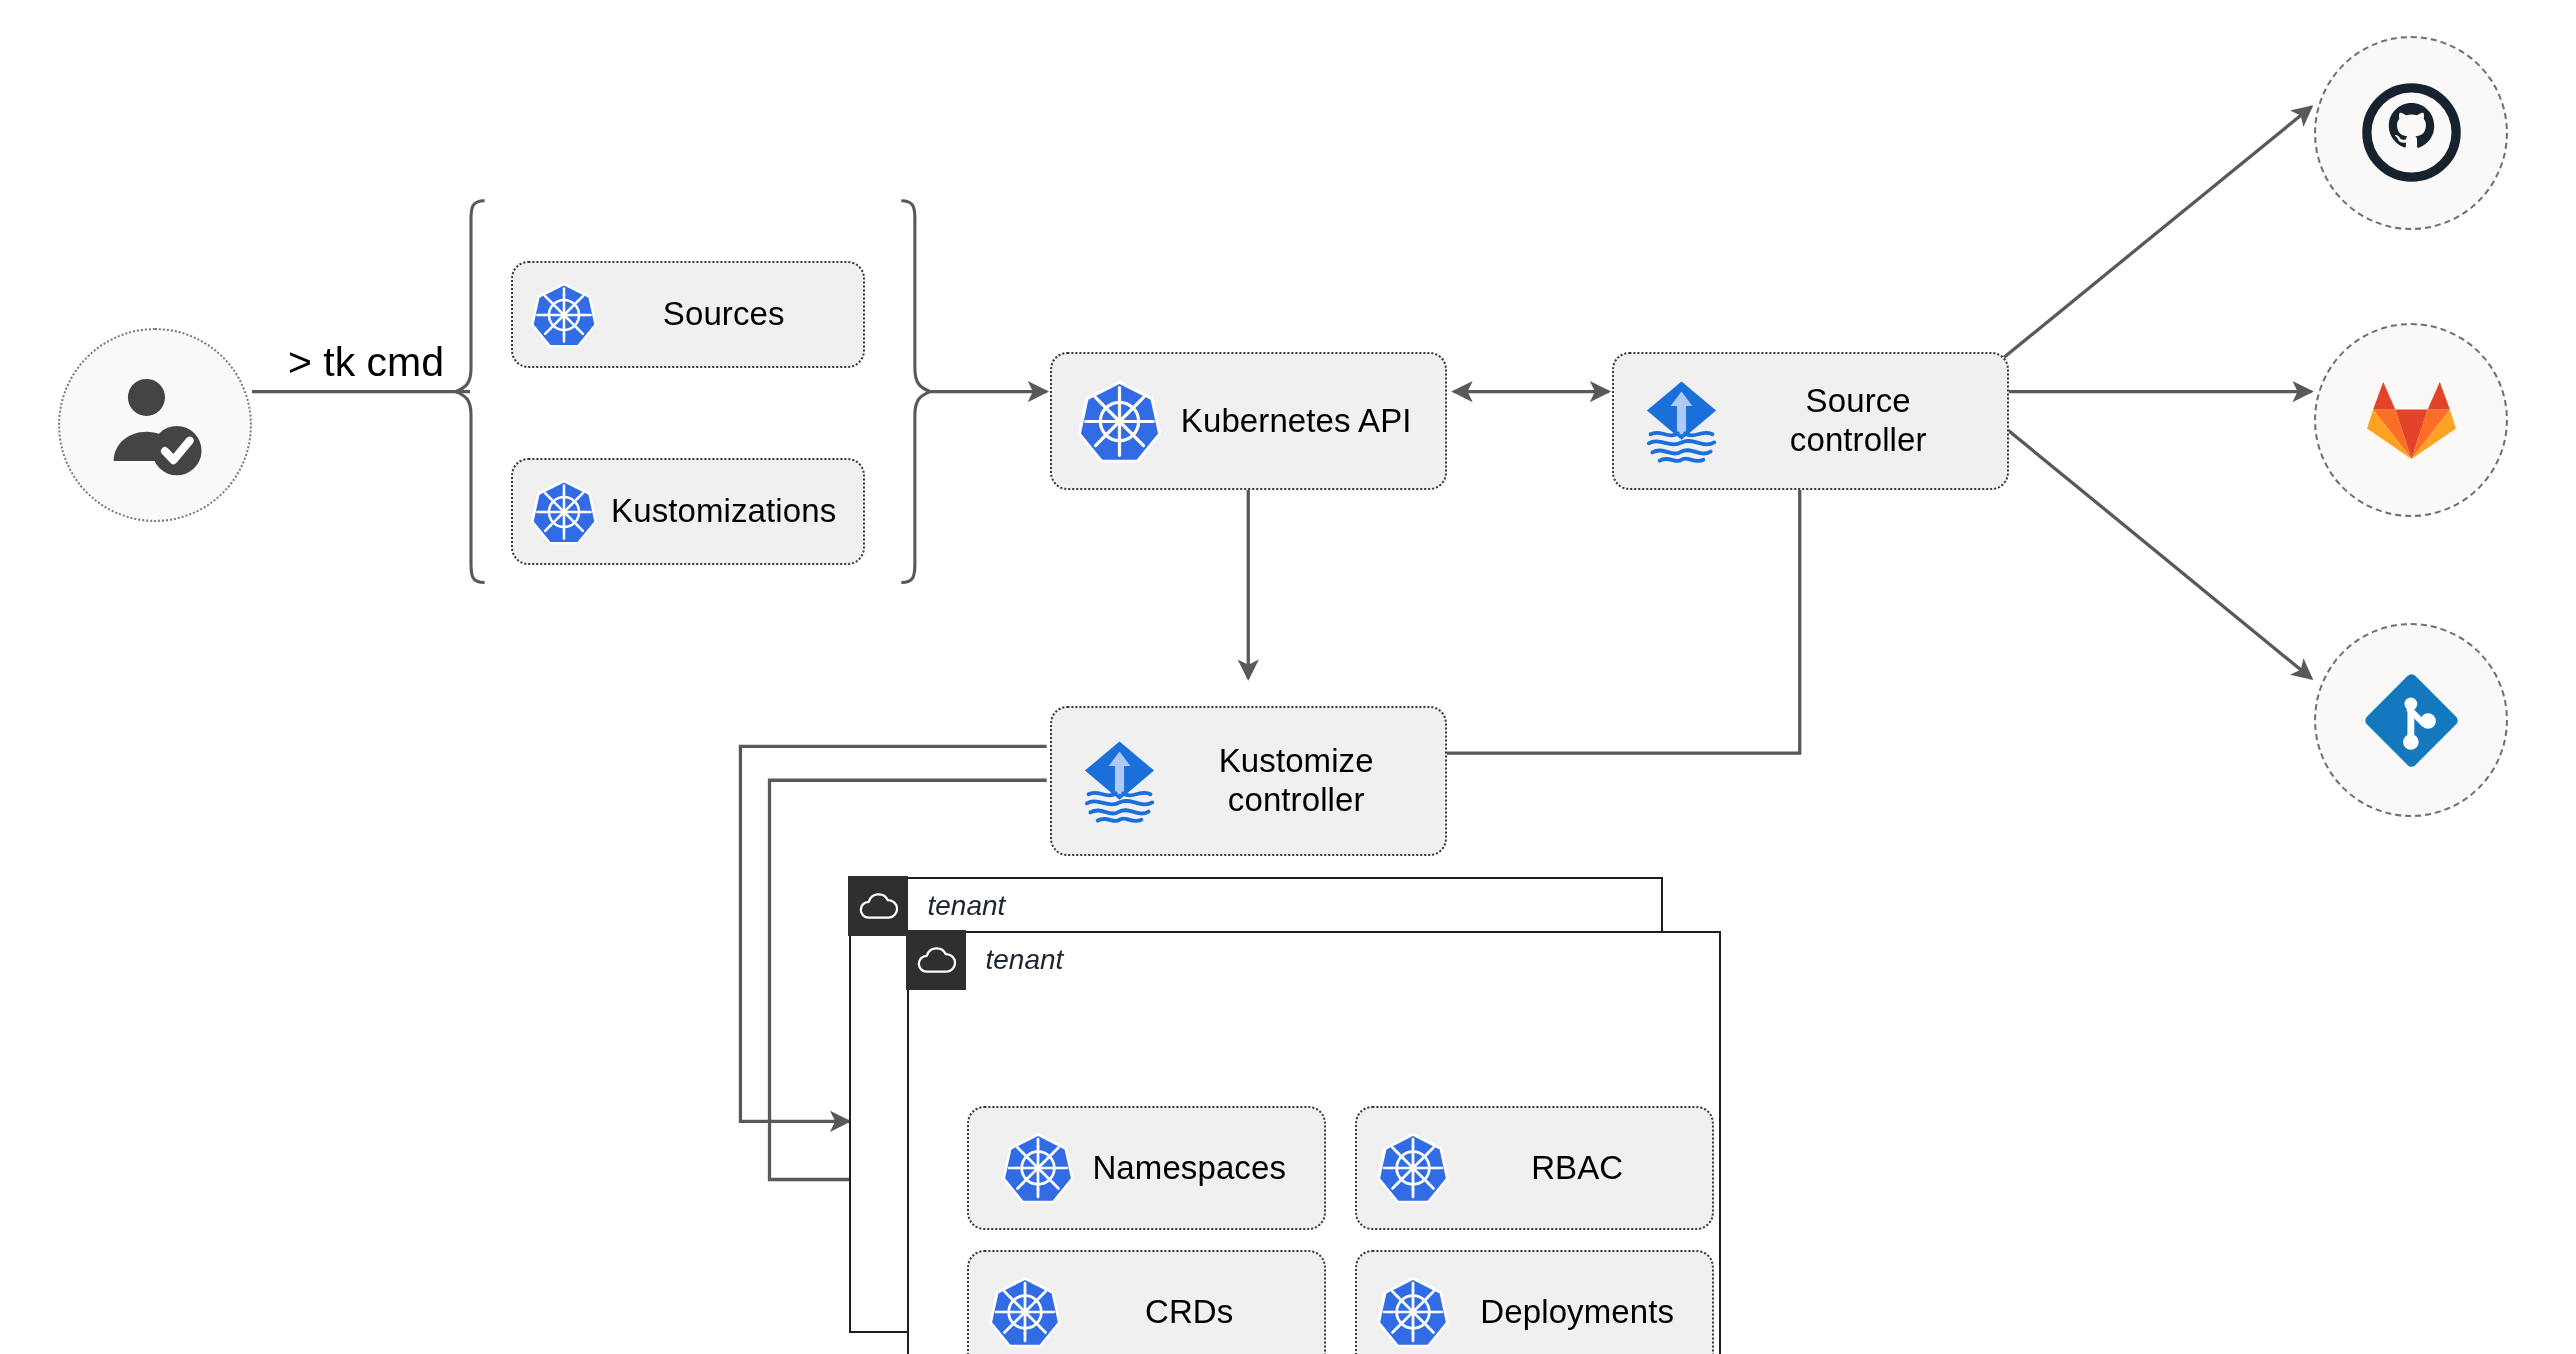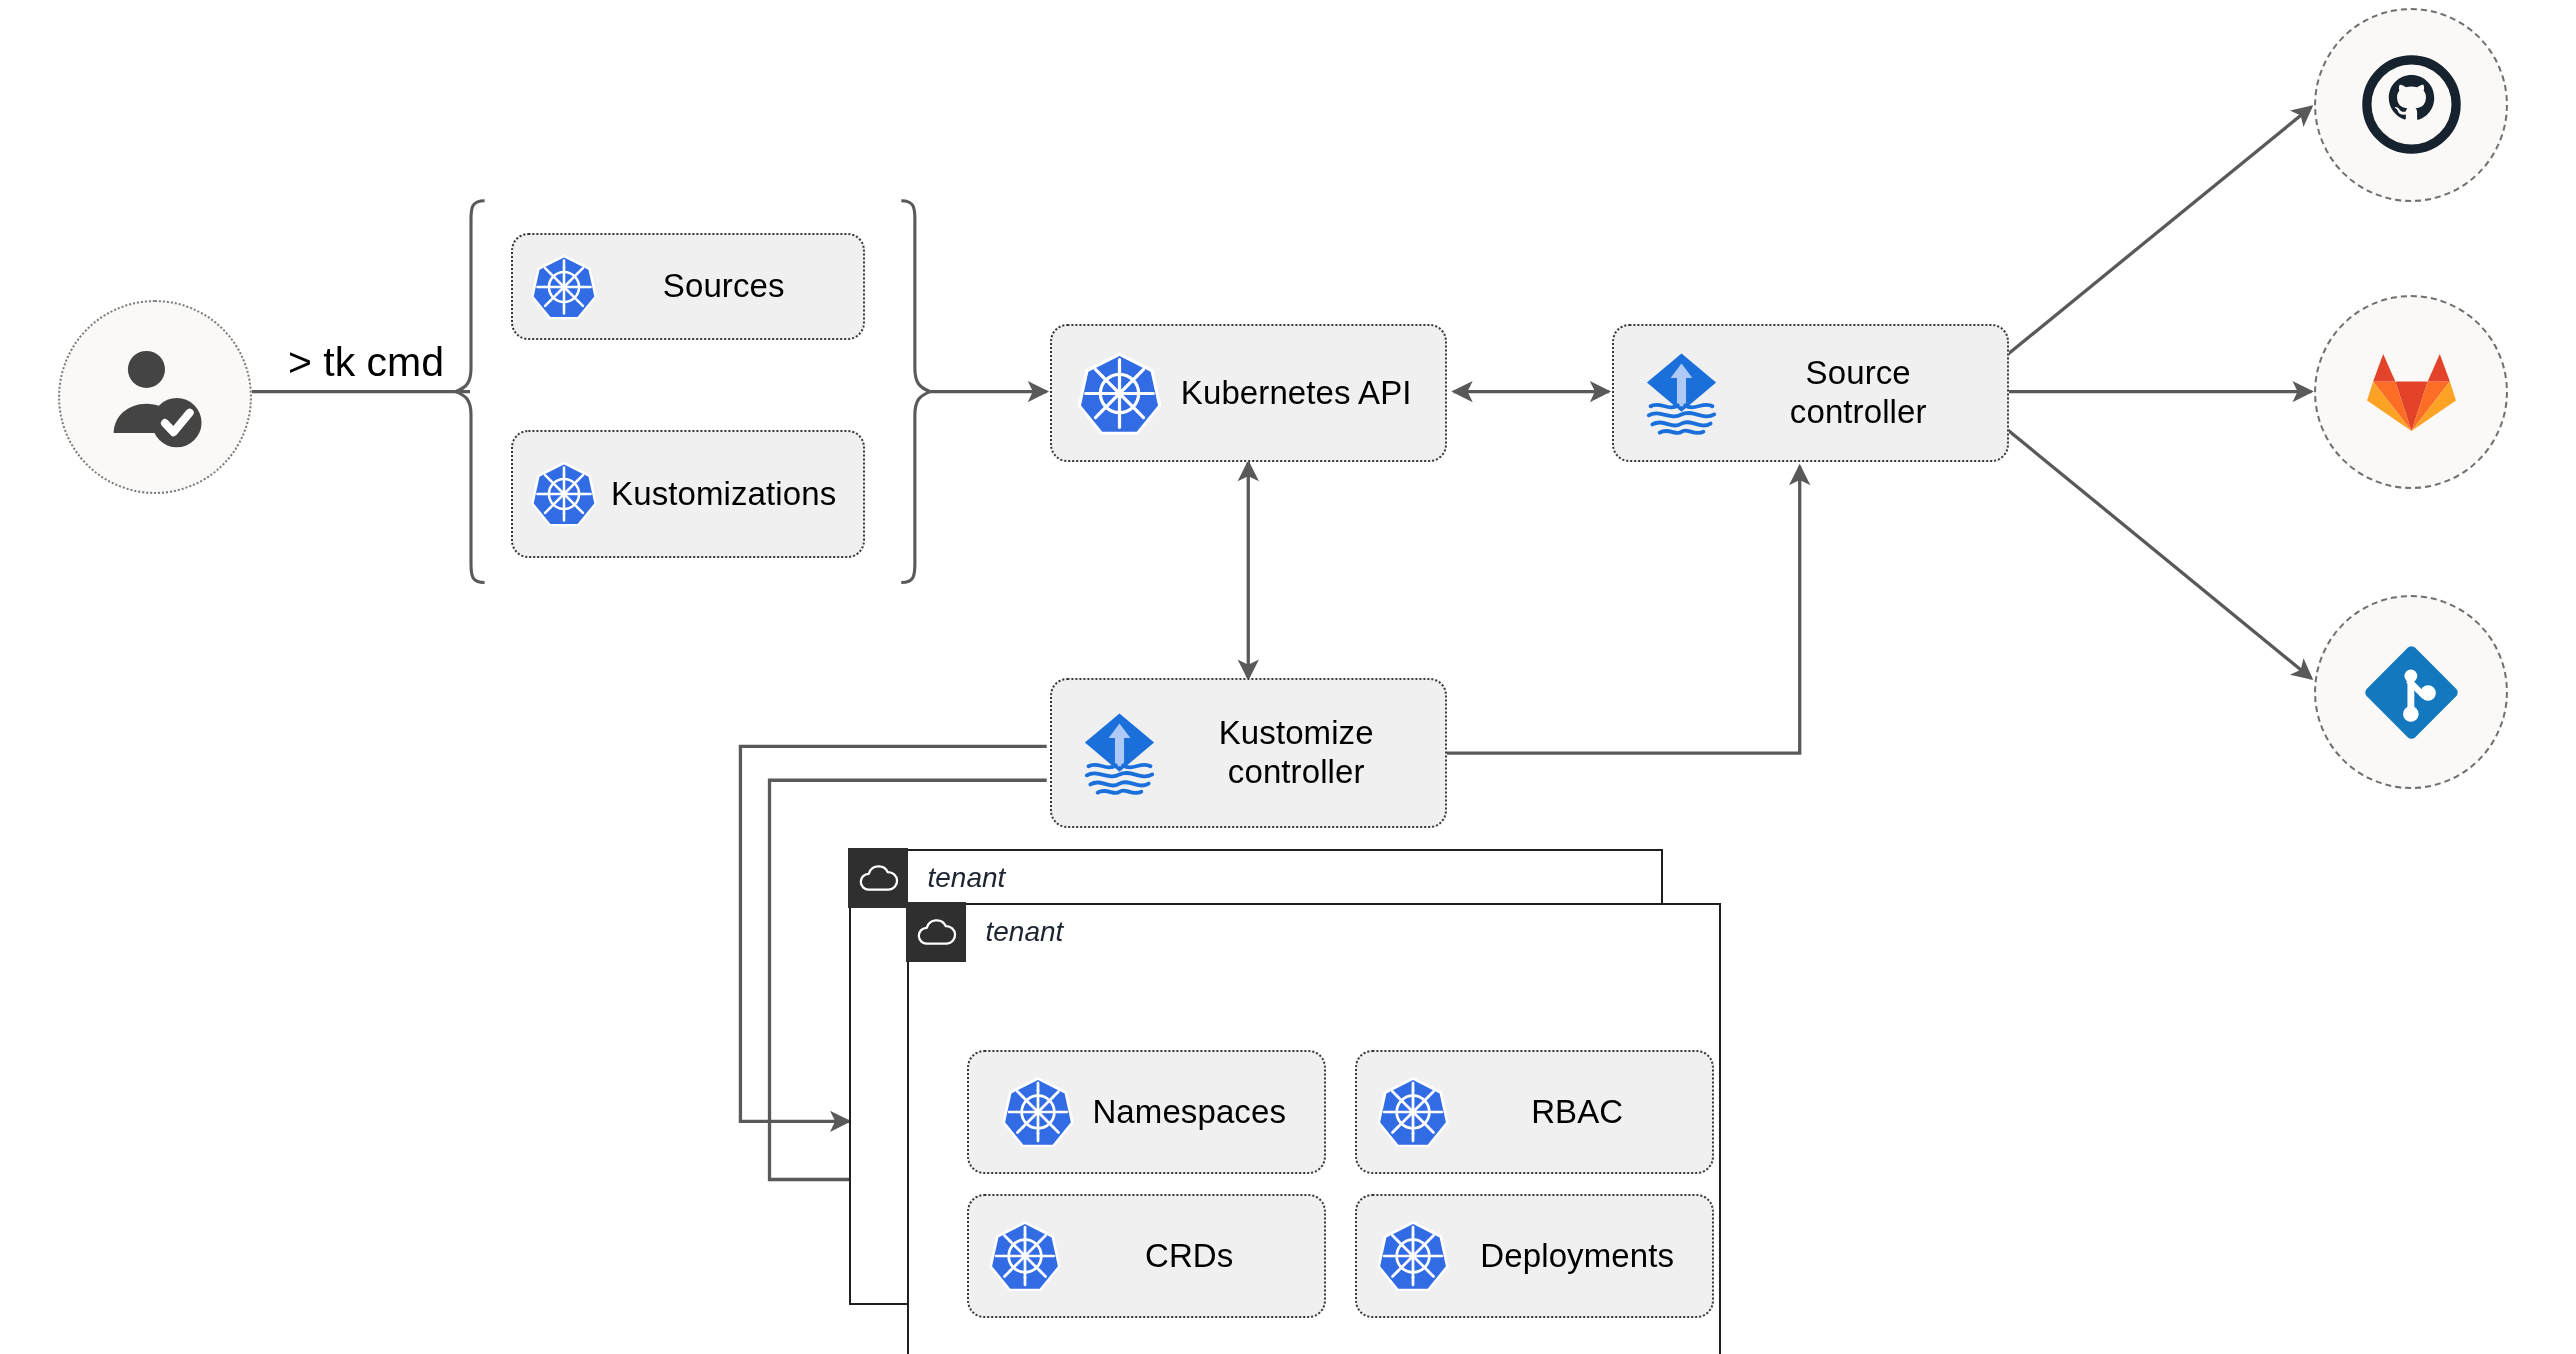--- a/index.html
+++ b/index.html
@@ -23,20 +23,21 @@
     position: absolute;
     left: 0;
     top: 0;
     width: 2576px;
     height: 1355px;
     pointer-events: none;
   }
   .node {
     position: absolute;
     box-sizing: border-box;
+    margin-top: 28px;
   }
 
   
   .res-box {
     background: #f0f0f0;
     border: 2.9px dotted #38383a;
     border-radius: 17.4px;
     display: flex;
     align-items: center;
     justify-content: flex-start;
@@ -198,21 +199,21 @@
           <line x1="50" y1="78" x2="50" y2="88"></line>
           <line x1="30.2" y1="69.8" x2="23" y2="77"></line>
           <line x1="22" y1="50" x2="12" y2="50"></line>
           <line x1="30.2" y1="30.2" x2="23" y2="23"></line>
         </g>
       </svg>
     </span>
     <span class="label">Sources</span>
   </div>
 
-  <div class="node res-box" style="left:511px; top:430px; width:354px; height:128px; padding:0 9.7px;">
+  <div class="node res-box" style="left:511px; top:430px; width:354px; height:107px; padding:0 9.7px;">
     <span class="icon-slot" style="width:83px;">
       <svg width="70" height="70" viewBox="0 0 100 100">
         <path d="M50 4 L88 23 L97 64 L71 96 L29 96 L3 64 L12 23 Z" fill="#ffffff"></path>
         <path d="M50 8 L85 25.5 L93.3 63.5 L69.3 93 L30.7 93 L6.7 63.5 L15 25.5 Z" fill="#326CE5"></path>
         <g fill="none" stroke="#ffffff" stroke-width="3.6" stroke-linecap="round">
           <circle cx="50" cy="50" r="21.5"></circle>
           <circle cx="50" cy="50" r="4.2" fill="#ffffff" stroke="none"></circle>
           <line x1="50" y1="50" x2="50" y2="22"></line>
             <line x1="50" y1="50" x2="69.8" y2="30.2"></line>
           <line x1="50" y1="50" x2="78" y2="50"></line>

